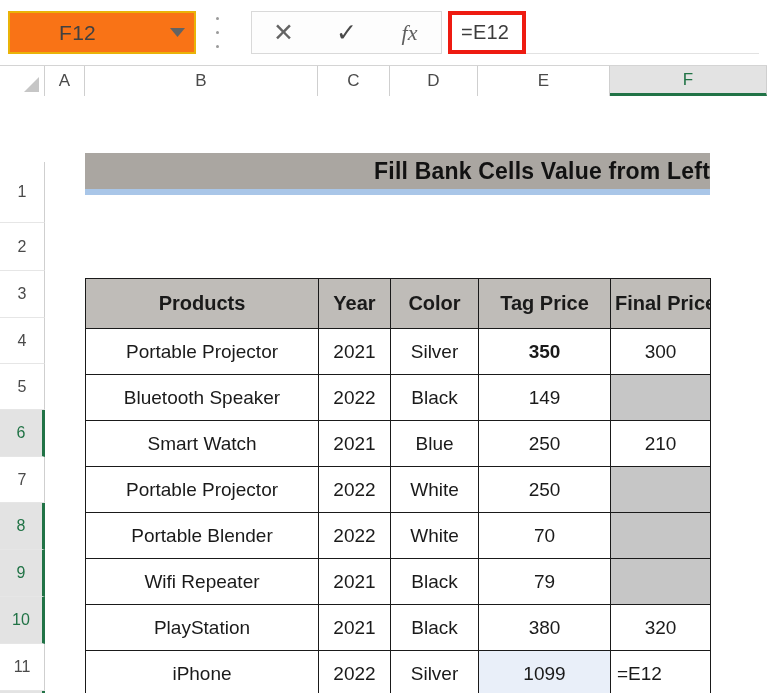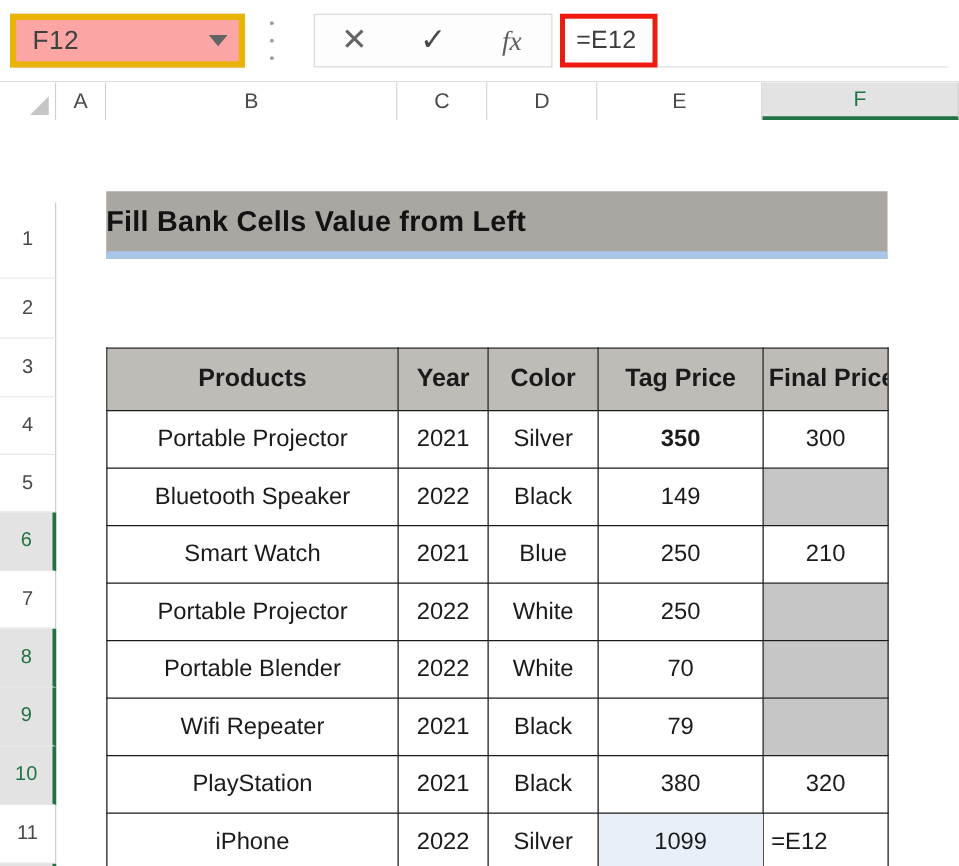--- a/index.html
+++ b/index.html
@@ -13,23 +13,23 @@
   
   #formula-bar-area {
     position: absolute; left: 0; top: 0;
     width: 767px; height: 66px;
     background: #ffffff;
     border-bottom: 1px solid #d4d4d4;
   }
   #name-box {
     position: absolute; left: 8px; top: 11px;
     width: 188px; height: 43px;
-    border: 5px solid #eab308;
-    background: #fca5a5;
-    display: flex; align-items: center;
+    border: 2px solid #eab308;
+    background: #f97316;
+    display: flex; align-items: center; padding-left: 36px;
   }
   #name-box-value {
     flex: 1;
     padding-left: 13px;
     font-size: 21px;
     color: #404040;
     letter-spacing: .3px;
     white-space: nowrap;
   }
   #name-box-chevron {
@@ -138,24 +138,24 @@
   #sheet-body {
     position: absolute; left: 45px; top: 30px;
     width: 722px; height: 597px;
     background: #ffffff;
   }
 
   
   #title-banner {
     position: absolute;
     left: 40px; top: 57px;
-    width: 625px; height: 54px;
+    width: 625px; height: 42px;
     background: #aaa6a1;
     border-bottom: 6px solid #a9c6e8;
-    display: flex; align-items: center; justify-content: flex-start;
+    display: flex; align-items: center; justify-content: flex-end;
   }
   #title-text {
     font-size: 23px; font-weight: bold; color: #121212;
     letter-spacing: .2px; white-space: nowrap;
   }
 
   
   #data-table {
     position: absolute;
     left: 40px; top: 182px;

